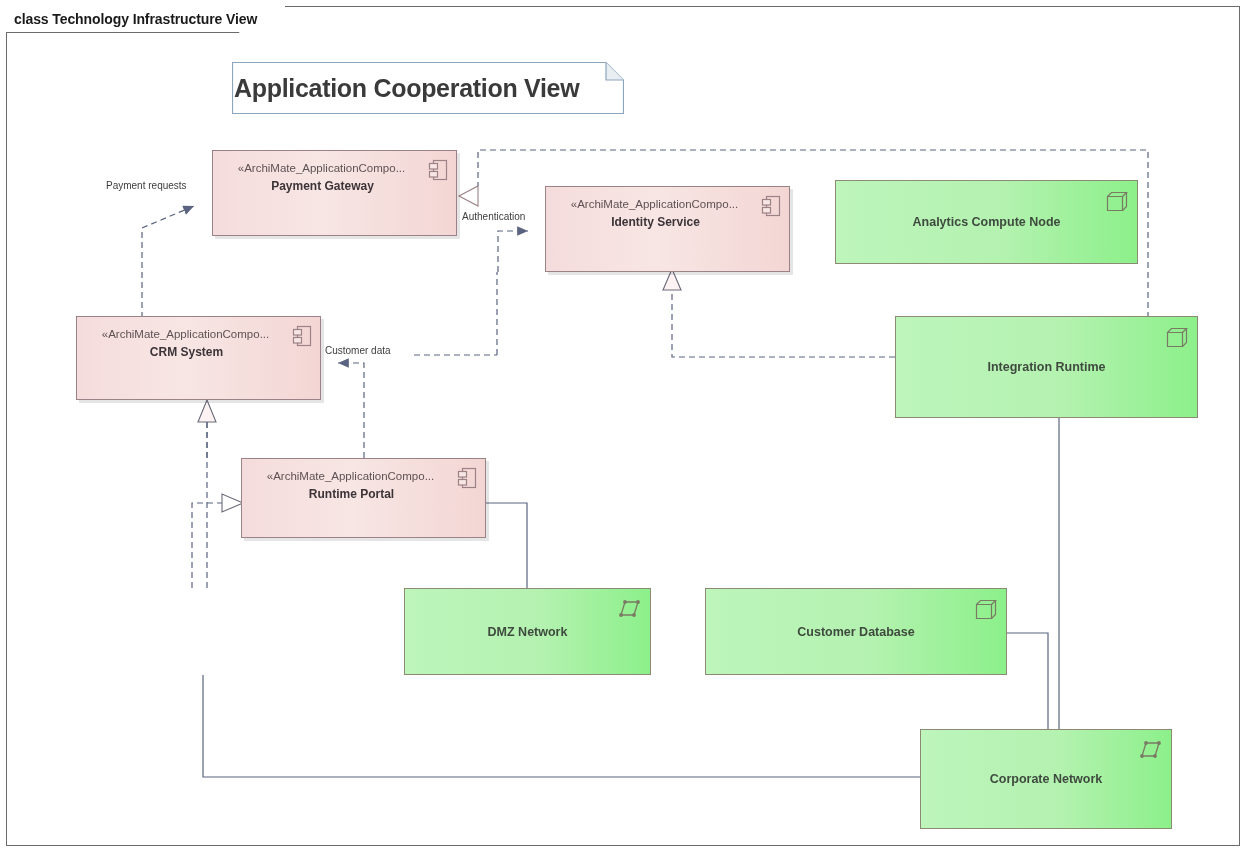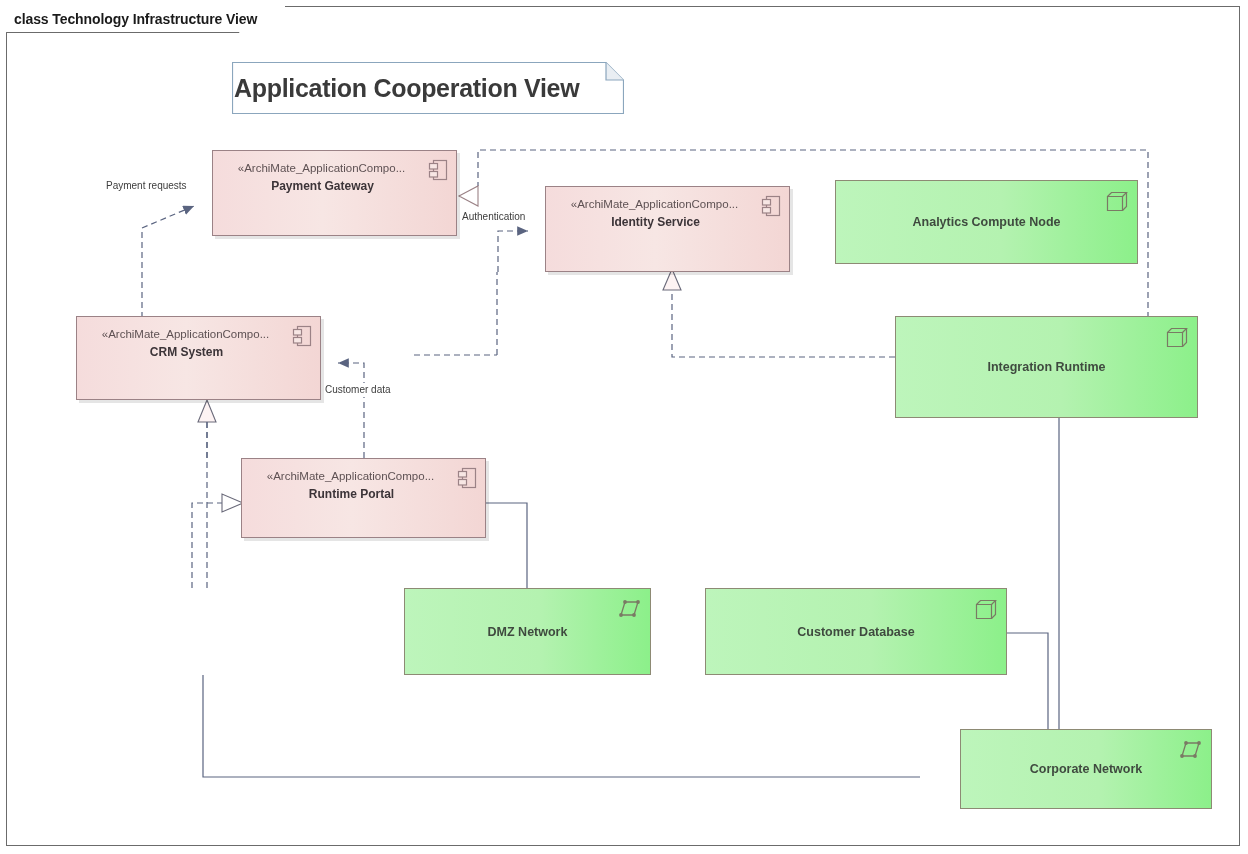--- a/index.html
+++ b/index.html
@@ -291,28 +291,28 @@
     <div class="nm">DMZ Network</div>
     <svg class="node-icon" viewBox="0 0 22 22">
       <path d="M6,4 L19,4 L15,17 L2,17 Z" fill="none" stroke="#7a7a64" stroke-width="1.3"></path>
       <circle cx="6" cy="4" r="1.9" fill="#7a7a64"></circle>
       <circle cx="19" cy="4" r="1.9" fill="#7a7a64"></circle>
       <circle cx="15" cy="17" r="1.9" fill="#7a7a64"></circle>
       <circle cx="2" cy="17" r="1.9" fill="#7a7a64"></circle>
     </svg>
   </div>
 
-  <div class="node tech-node" style="left:920px; top:729px; width:252px; height:80px;margin-left:40px;">
+  <div class="node tech-node" style="left:920px; top:729px; width:252px; height:100px;">
     <div class="nm">Corporate Network</div>
     <svg class="node-icon" viewBox="0 0 22 22">
       <path d="M6,4 L19,4 L15,17 L2,17 Z" fill="none" stroke="#7a7a64" stroke-width="1.3"></path>
       <circle cx="6" cy="4" r="1.9" fill="#7a7a64"></circle>
       <circle cx="19" cy="4" r="1.9" fill="#7a7a64"></circle>
       <circle cx="15" cy="17" r="1.9" fill="#7a7a64"></circle>
       <circle cx="2" cy="17" r="1.9" fill="#7a7a64"></circle>
     </svg>
   </div>
 
   <div class="edge-label" style="left:105px; top:179px;">Payment requests</div>
   <div class="edge-label" style="left:461px; top:210px;">Authentication</div>
-  <div class="edge-label" style="left:324px; top:344px;margin-top:39px;">Customer data</div>
+  <div class="edge-label" style="left:324px; top:344px;">Customer data</div>
 
 </div>
 
 </body></html>

